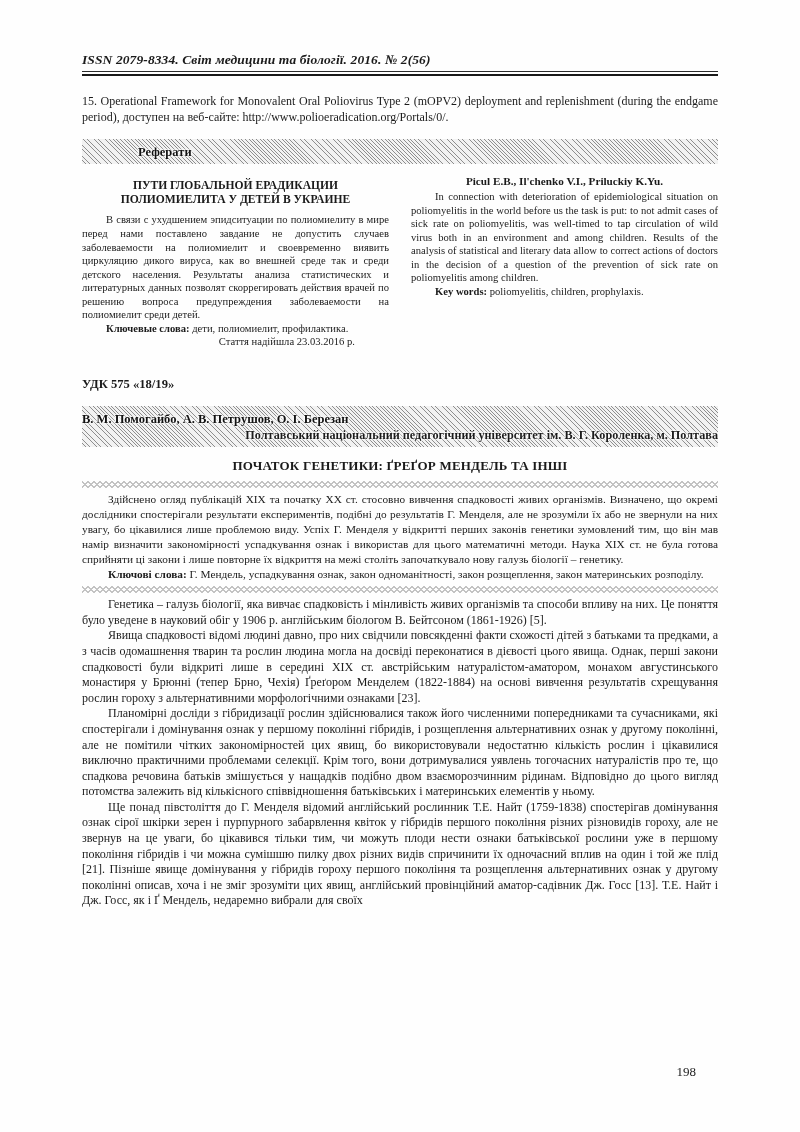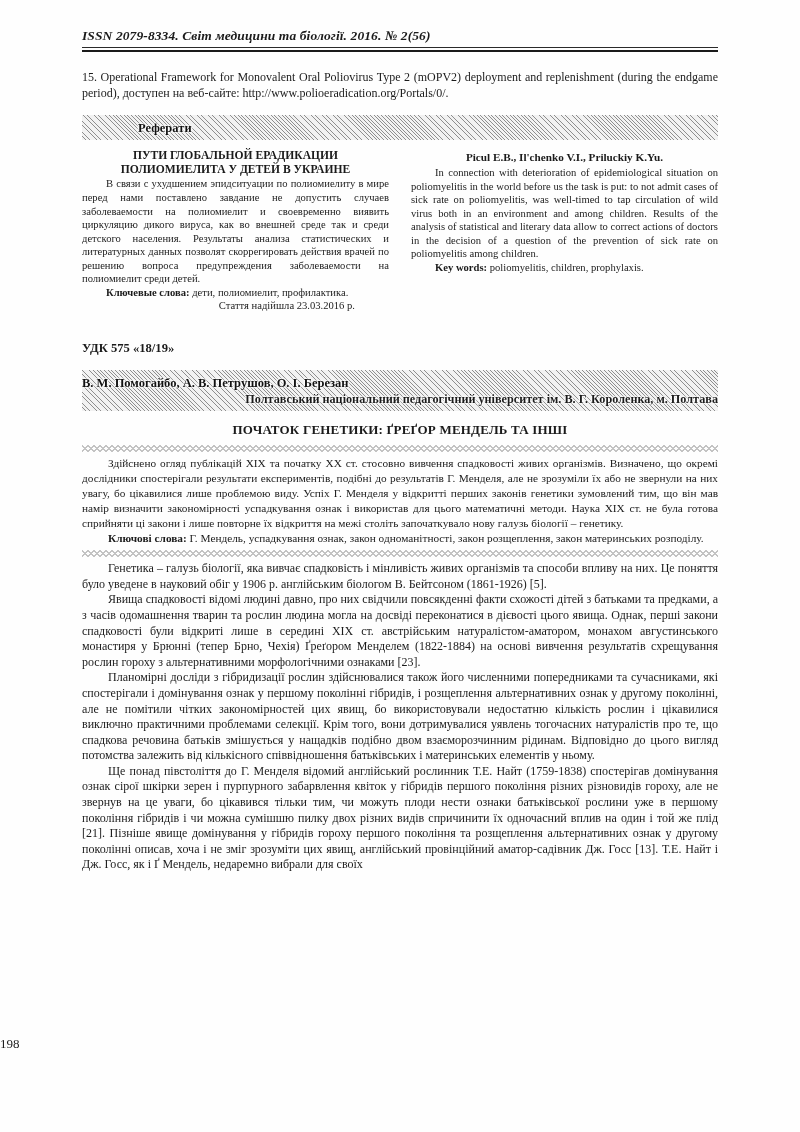--- a/index.html
+++ b/index.html
@@ -19,21 +19,21 @@
   .page {
     position: absolute;
     left: 0; top: 0;
     width: 800px;
     height: 1132px;
     background: #fefefe;
   }
   .content {
     position: absolute;
     left: 82px;
-    top: 28px;
+    top: 52px;
     width: 636px;
   }
 
   
   .running-head {
     font-style: italic;
     font-weight: bold;
     font-size: 13.5px;
     letter-spacing: .1px;
     padding-bottom: 3px;
@@ -89,21 +89,21 @@
     display: flex;
     gap: 22px;
     margin-top: 9px;
   }
   .abstract-col { width: 307px; }
   .abs-title {
     text-align: center;
     font-weight: bold;
     font-size: 11.6px;
     line-height: 1.22;
-    margin: 0;
+    margin: 6px;
   }
   .abs-authors {
     text-align: center;
     font-weight: bold;
     font-size: 11.2px;
     line-height: 1.25;
     margin: 1px 0 2px 0;
   }
   .abs-body {
     font-size: 10.6px;
@@ -158,23 +158,23 @@
   .summary-block { margin-top: 2px; }
   .summary-block .para { font-size: 11.3px; line-height: 1.31; }
 
   .main-body { }
   .main-body .para { margin-bottom: 0; }
 
   
   .page-number {
     position: absolute;
     left: 0;
-    top: 1036px;
+    top: 1064px;
     width: 696px;
-    text-align: left;
+    text-align: right;
     font-size: 13px;
   }
 </style>
 </head>
 <body>
 
 <div class="page">
   <div class="content">
 
     <div class="running-head">ISSN 2079-8334. Світ медицини та біології. 2016. № 2(56)</div>

